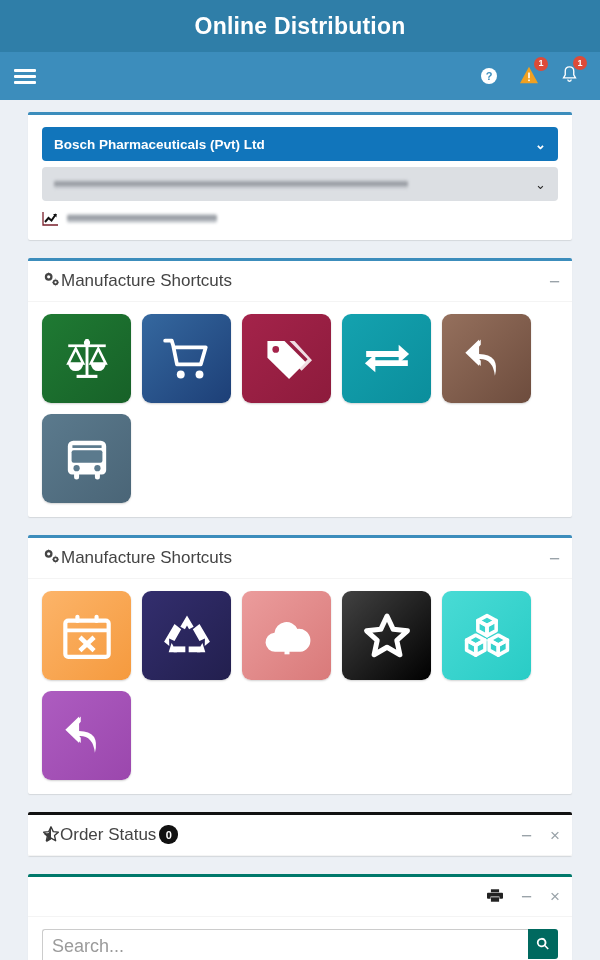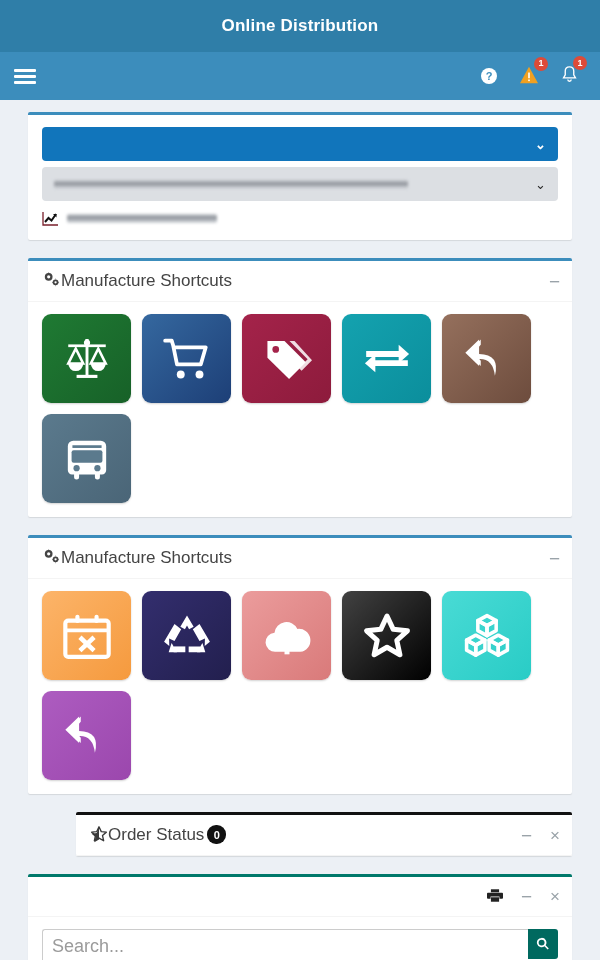--- a/index.html
+++ b/index.html
@@ -11,21 +11,21 @@
     overflow:hidden;
     position:relative;
   }
 
   
   .titlebar{
     height:52px; background:#2f7ea8;
     display:flex; align-items:center; justify-content:center;
   }
   .titlebar .title{
-    color:#fff; font-size:17px; font-weight:bold; letter-spacing:.2px;
+    color:#fff; font-size:23px; font-weight:bold; letter-spacing:.2px;
   }
   .toolbar{
     height:48px; background:#3c8dbc;
     display:flex; align-items:center; padding:0 14px;
   }
   .hamburger{
     width:22px; display:flex; flex-direction:column; gap:3px; cursor:pointer;
   }
   .hamburger span{ display:block; height:3px; background:#fff; border-radius:1px; }
   .toolbar-right{
@@ -47,21 +47,21 @@
   
   .content{ padding:12px 28px 0 28px; }
 
   .panel{
     background:#fff;
     border-top:3px solid #3c8dbc;
     box-shadow:0 1px 1px rgba(0,0,0,.10);
     margin-bottom:18px;
     border-radius:2px;
   }
-  .panel.black-top{ border-top-color:#111111;margin-left:48px; }
+  .panel.black-top{ border-top-color:#111111; }
   .panel.teal-top{ border-top-color:#00796b; }
 
   .panel-head{
     display:flex; align-items:center;
     padding:10px 12px 10px 14px;
     border-bottom:1px solid #f4f4f4;
   }
   .panel-title{
     font-size:17px; color:#444; display:flex; align-items:flex-start; 
   }
@@ -165,20 +165,21 @@
       <span class="badge-red">1</span>
     </div>
   </div>
 </div>
 
 <div class="content">
 
   <div class="panel">
     <div class="panel-body">
       <div class="sel-blue">
+        <span>Bosch Pharmaceuticals (Pvt) Ltd</span>
         <span class="caret">⌄</span>
       </div>
       <div class="sel-gray">
         <span class="blurtext"></span>
         <span class="caret">⌄</span>
       </div>
       <div class="link-row">
         <svg class="chart-ico" viewBox="0 0 17 15">
           <path d="M1 1 V14 H16" fill="none" stroke="#7a1f2b" stroke-width="1.3"></path>
           <path d="M3 11 L6.5 7 L9.5 9.5 L14 3" fill="none" stroke="#111" stroke-width="2"></path>

